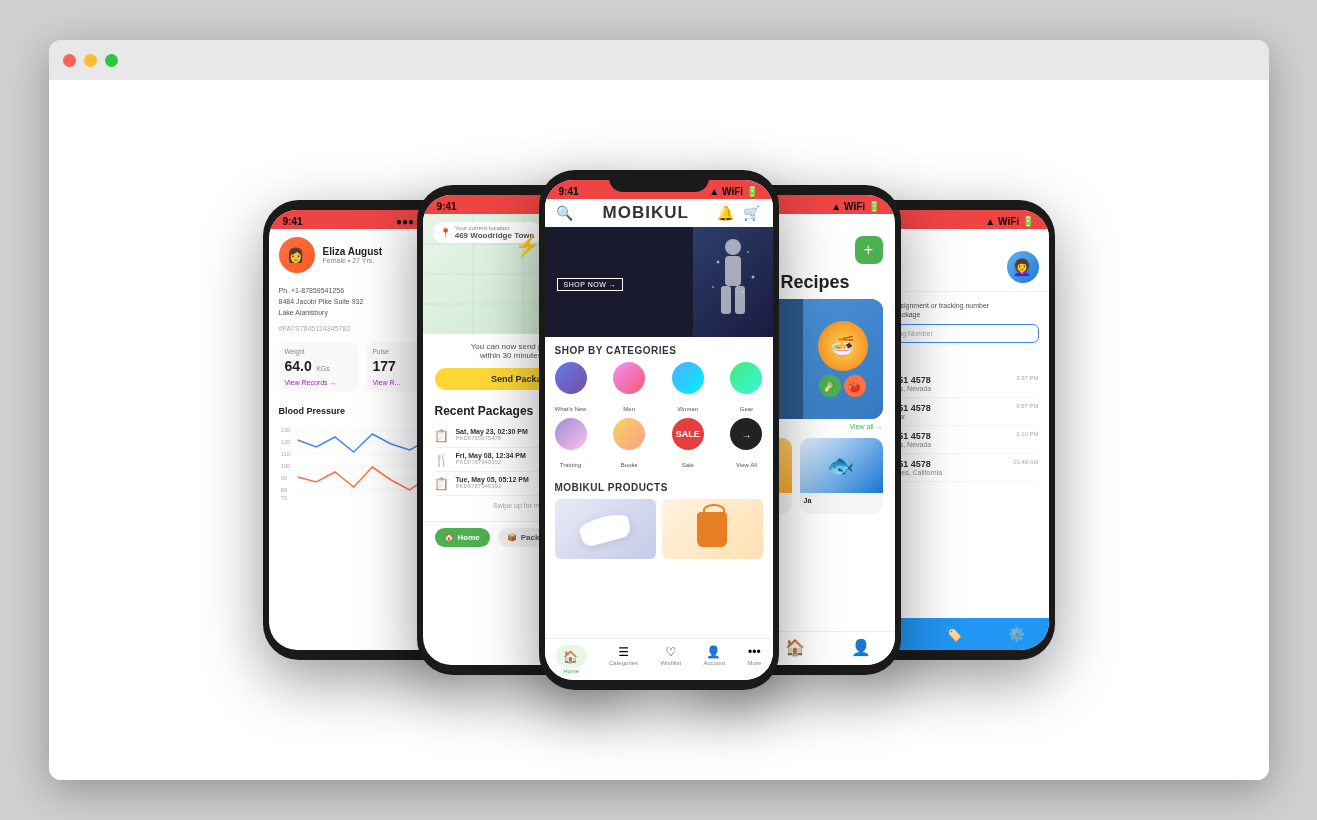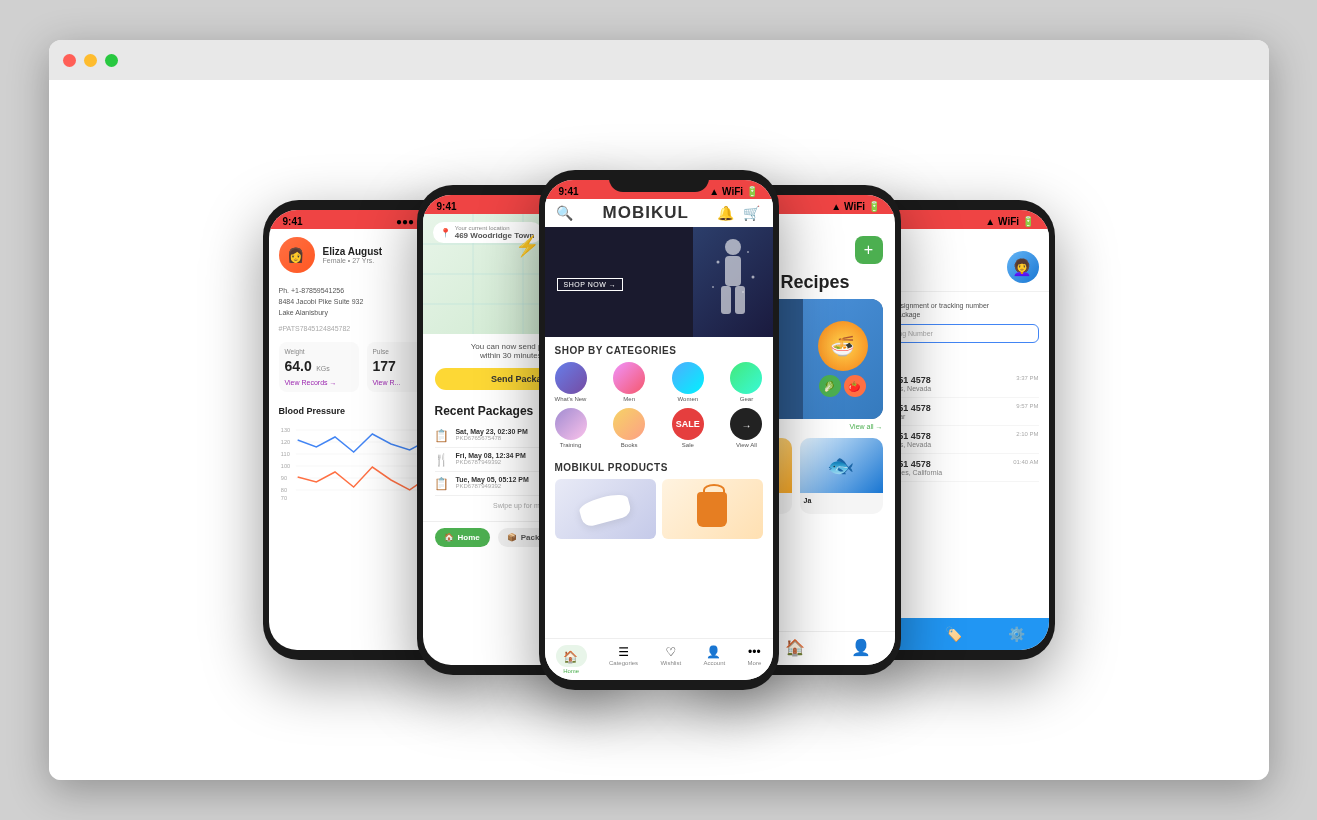--- a/index.html
+++ b/index.html
@@ -190,21 +190,21 @@
       display: flex;
       gap: 6px;
       justify-content: space-between;
       margin-bottom: 6px;
     }
 
     .category-item {
       display: flex;
       flex-direction: column;
       align-items: center;
-      gap: 2px;
+      gap: 12px;
     }
 
     .category-circle {
       width: 32px;
       height: 32px;
       border-radius: 50%;
       overflow: hidden;
       background: #ddd;
     }
 

